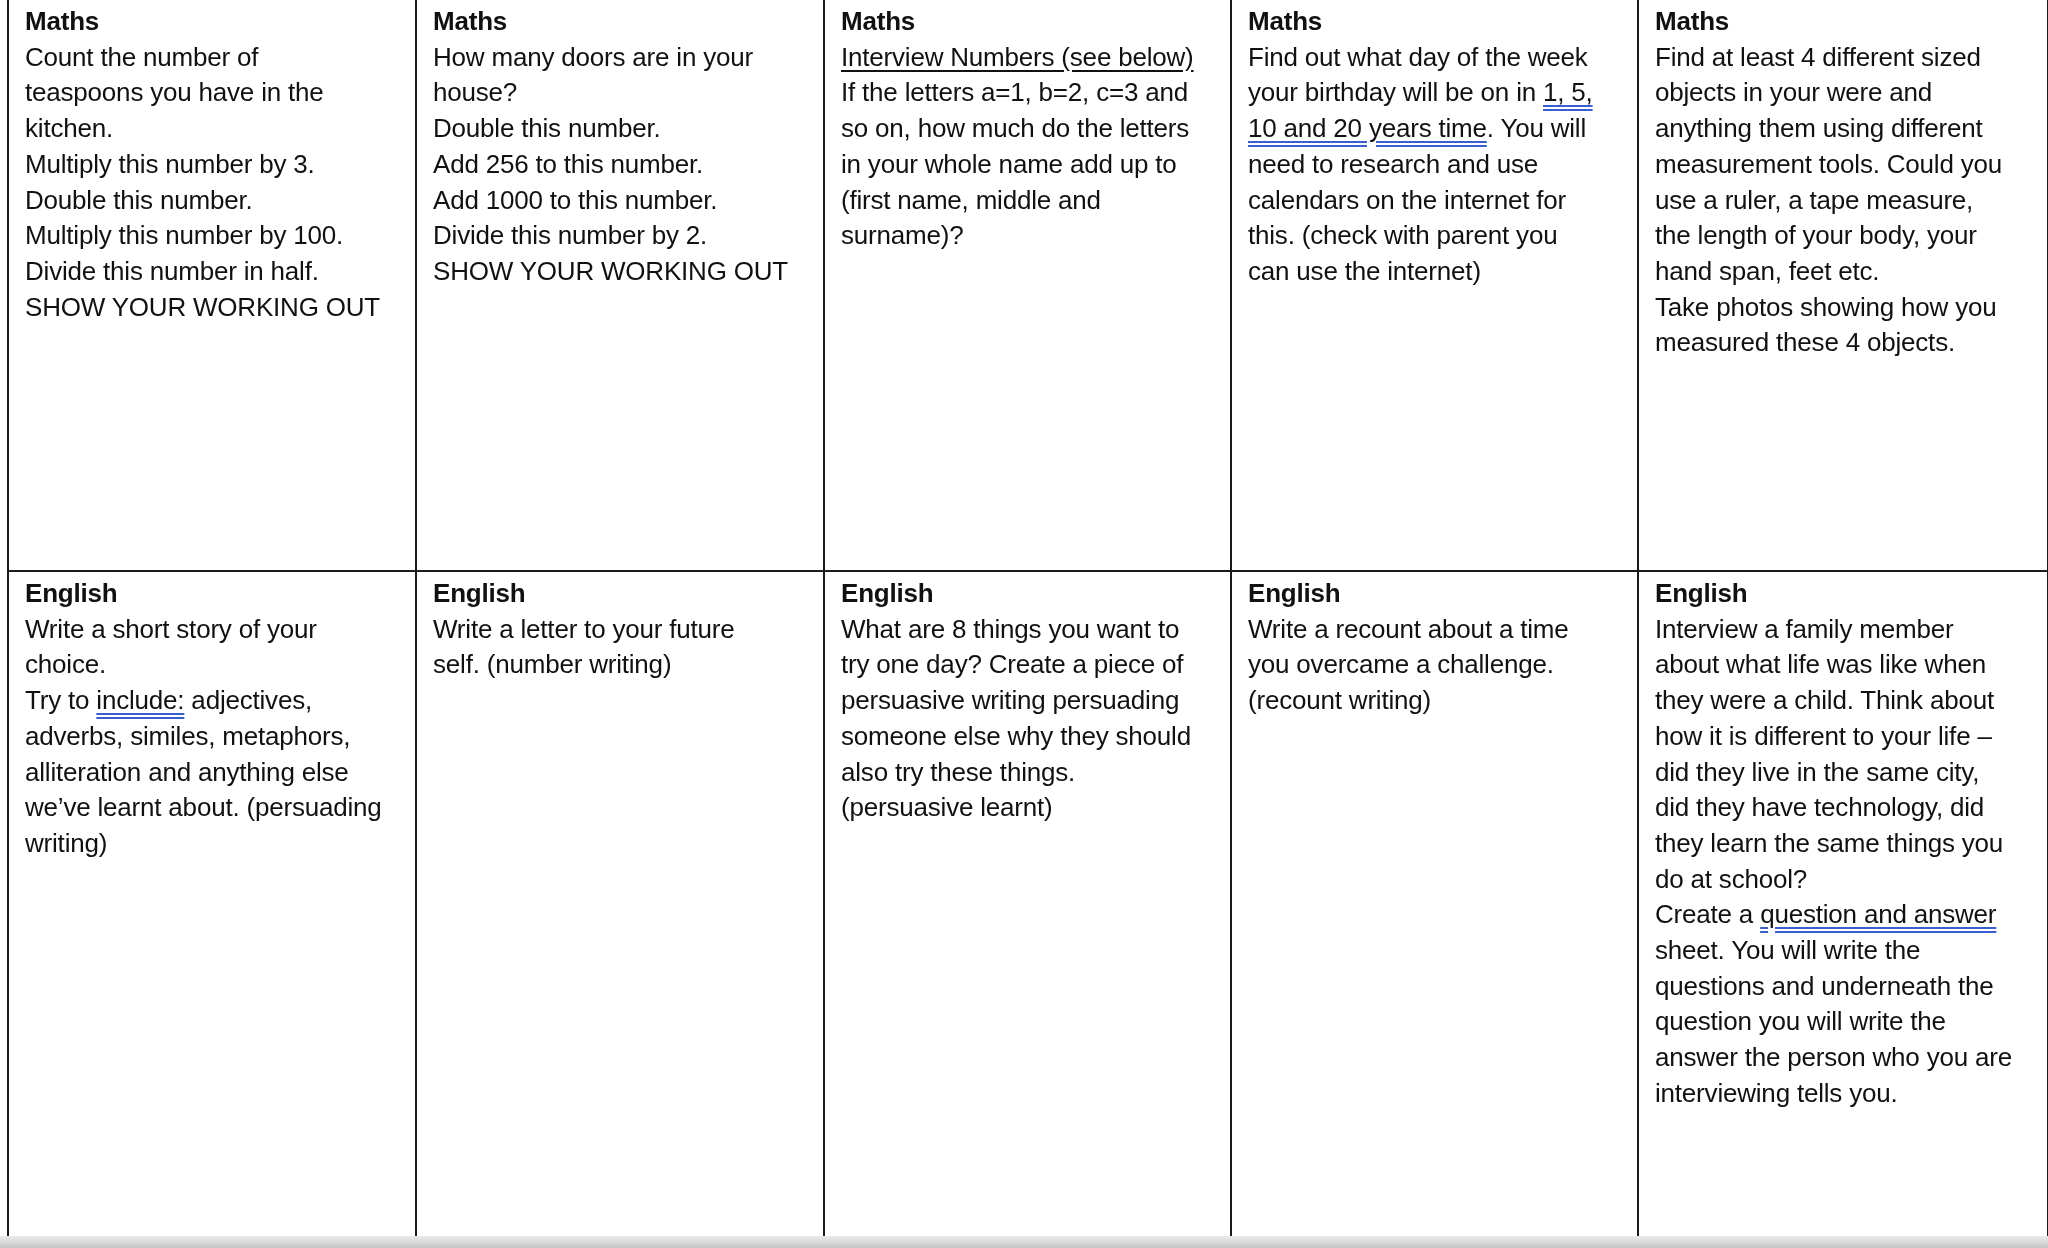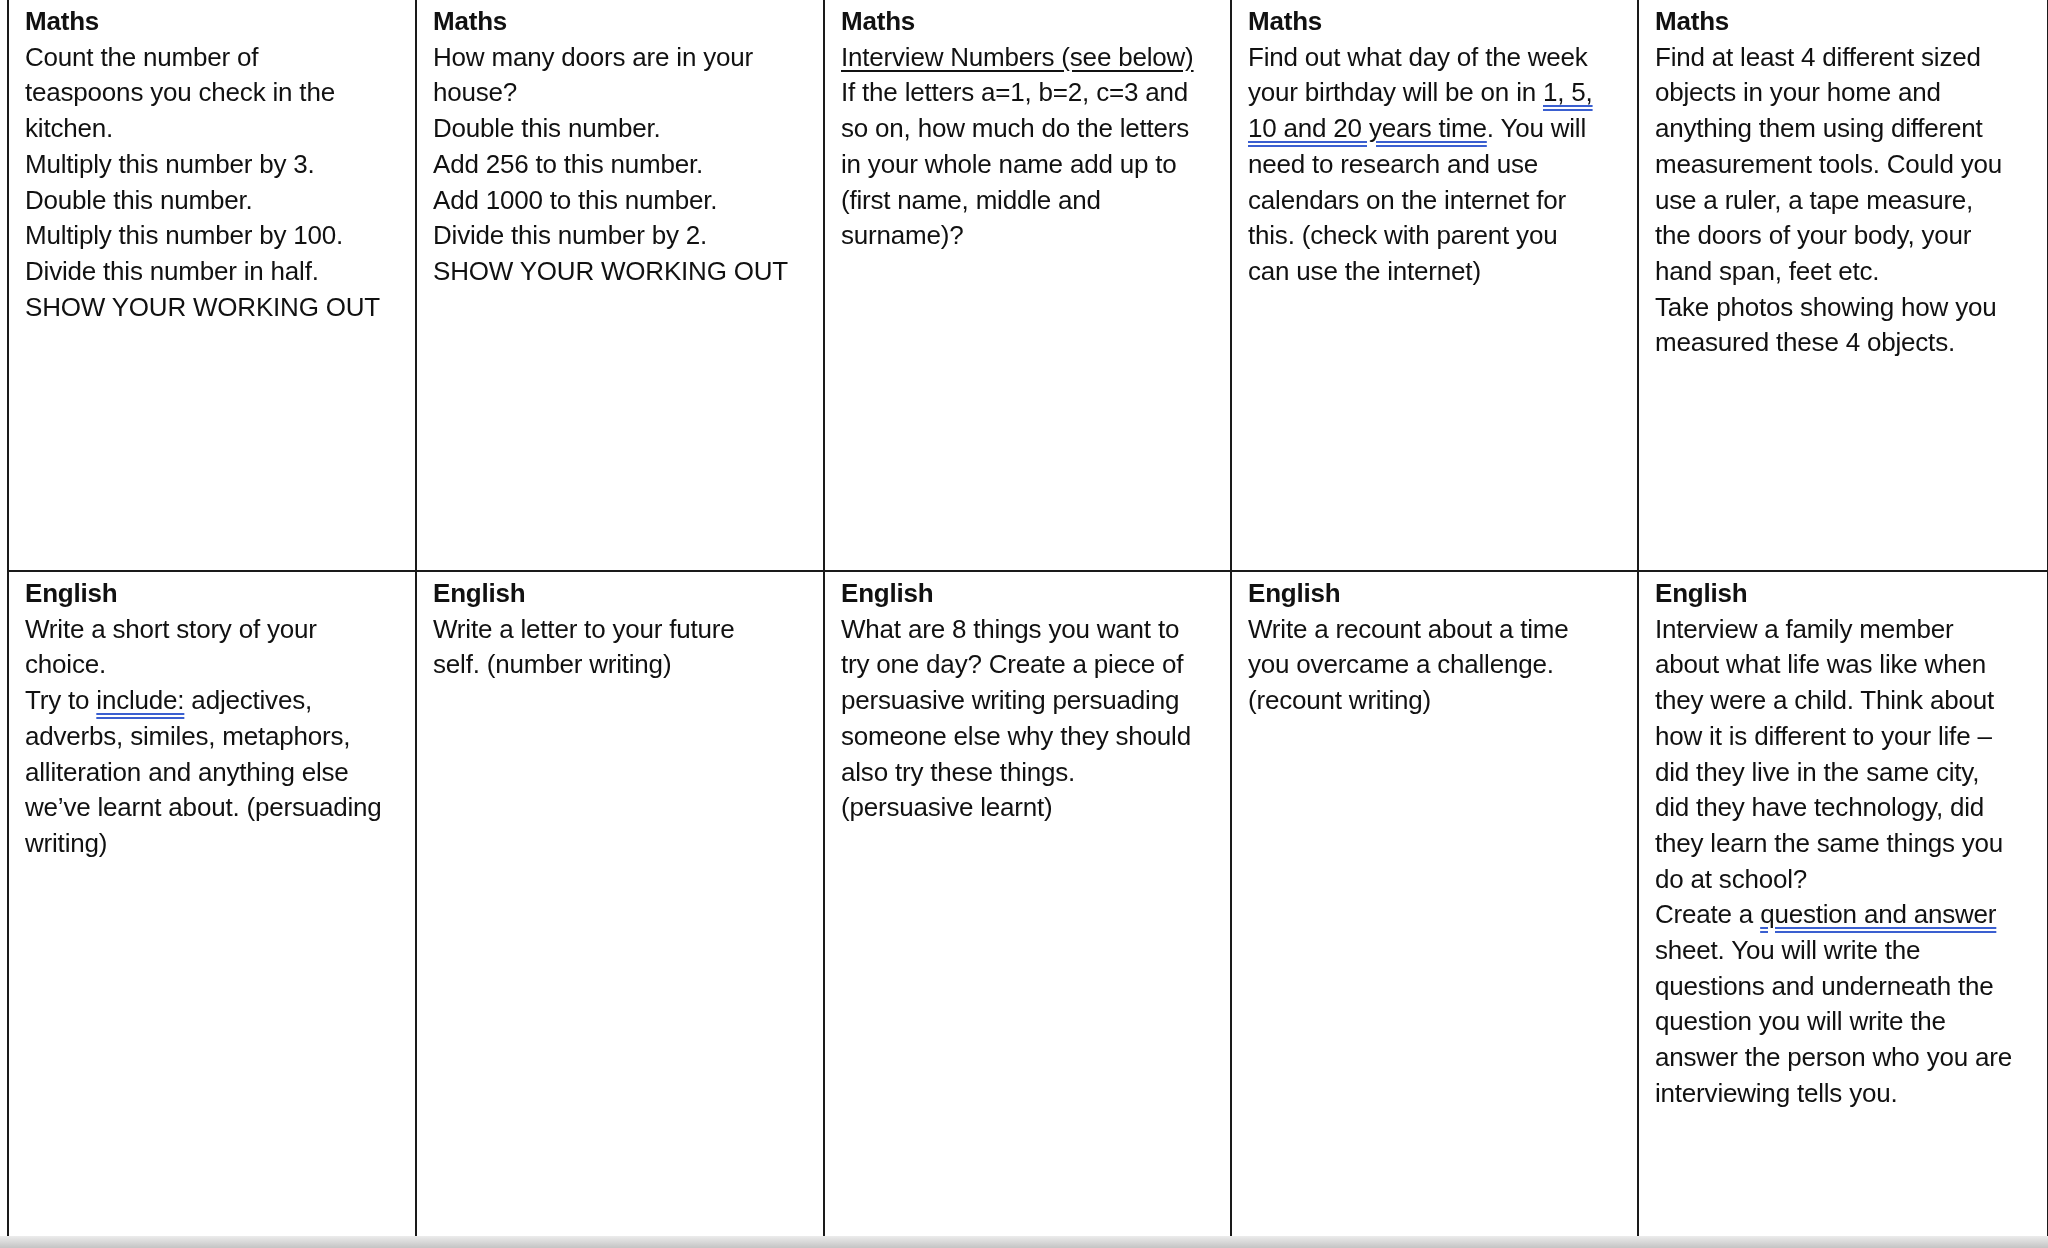--- a/index.html
+++ b/index.html
@@ -72,21 +72,21 @@
         <col style="width:407px">
         <col style="width:407px">
         <col style="width:410px">
     </colgroup>
     <tbody>
         <tr class="row-maths">
 
       <td>
         <span class="subject">Maths</span>
         <span class="line">Count the number of</span>
-        <span class="line">teaspoons you check in the</span>
+        <span class="line">teaspoons you have in the</span>
         <span class="line">kitchen.</span>
         <span class="line">Multiply this number by 3.</span>
         <span class="line">Double this number.</span>
         <span class="line">Multiply this number by 100.</span>
         <span class="line">Divide this number in half.</span>
         <span class="line">SHOW YOUR WORKING OUT</span>
       </td>
 
       <td>
         <span class="subject">Maths</span>
@@ -116,25 +116,25 @@
         <span class="line"><span class="u-blue">10 and 20 years time</span><span>. You will</span></span>
         <span class="line">need to research and use</span>
         <span class="line">calendars on the internet for</span>
         <span class="line">this. (check with parent you</span>
         <span class="line">can use the internet)</span>
       </td>
 
       <td>
         <span class="subject">Maths</span>
         <span class="line">Find at least 4 different sized</span>
-        <span class="line">objects in your home and</span>
+        <span class="line">objects in your were and</span>
         <span class="line">anything them using different</span>
         <span class="line">measurement tools. Could you</span>
         <span class="line">use a ruler, a tape measure,</span>
-        <span class="line">the doors of your body, your</span>
+        <span class="line">the length of your body, your</span>
         <span class="line">hand span, feet etc.</span>
         <span class="line">Take photos showing how you</span>
         <span class="line">measured these 4 objects.</span>
       </td>
     </tr>
 
     <tr class="row-english">
 
       <td>
         <span class="subject">English</span>

